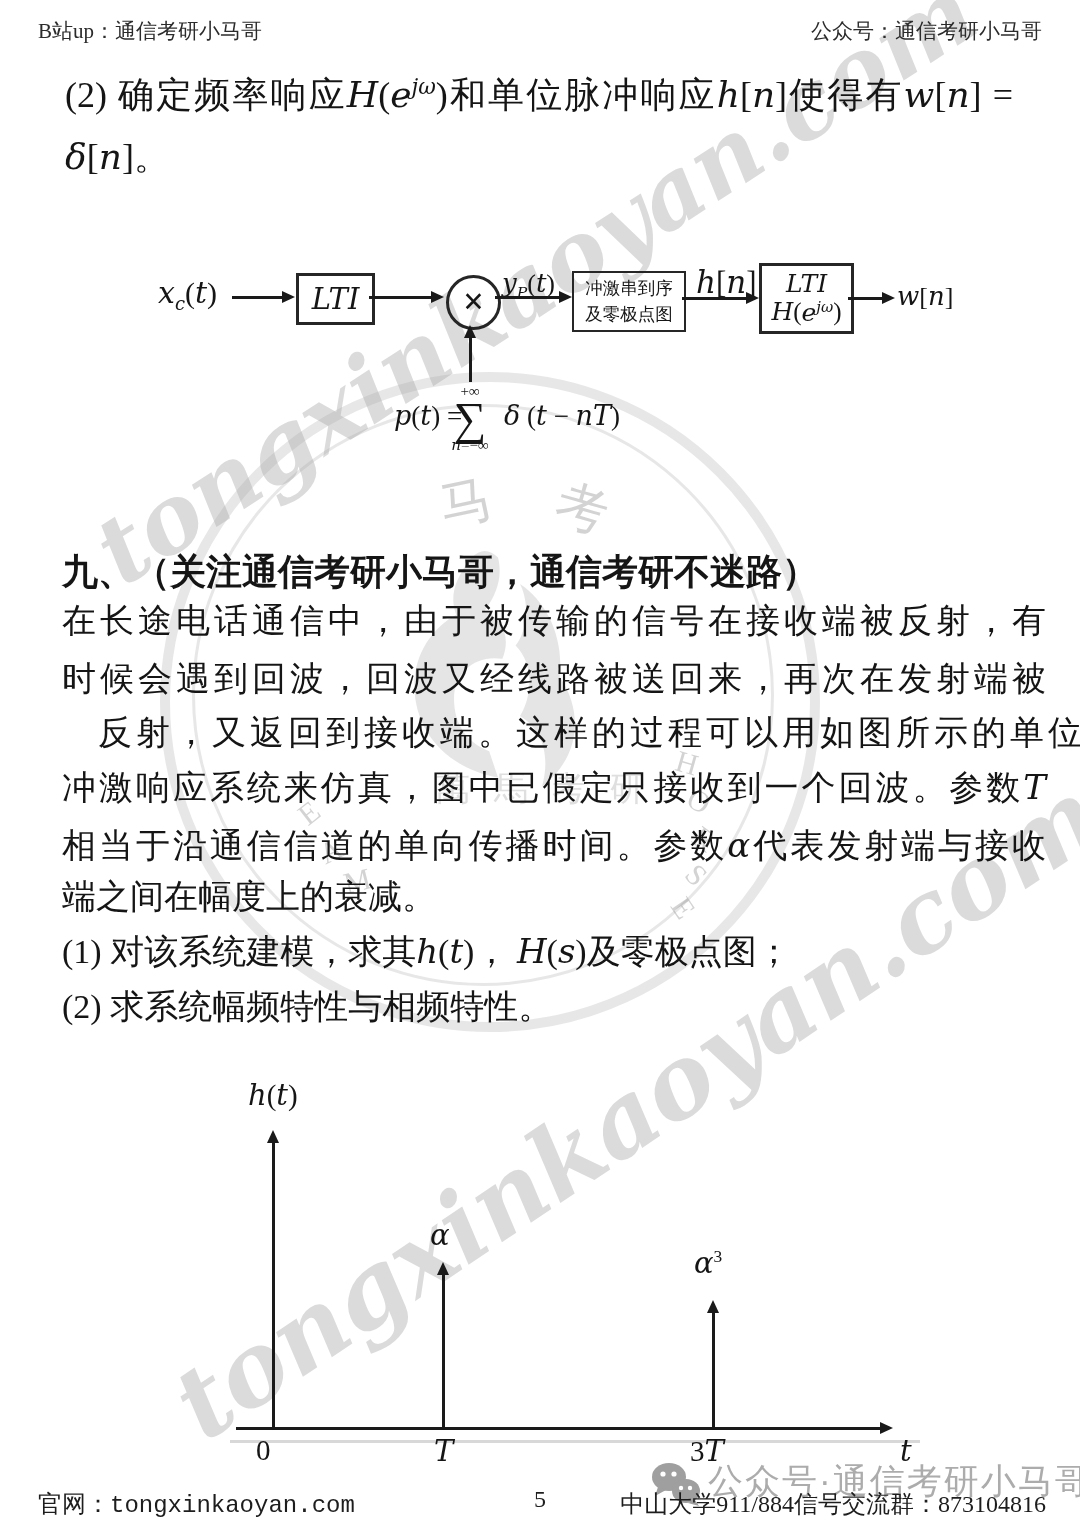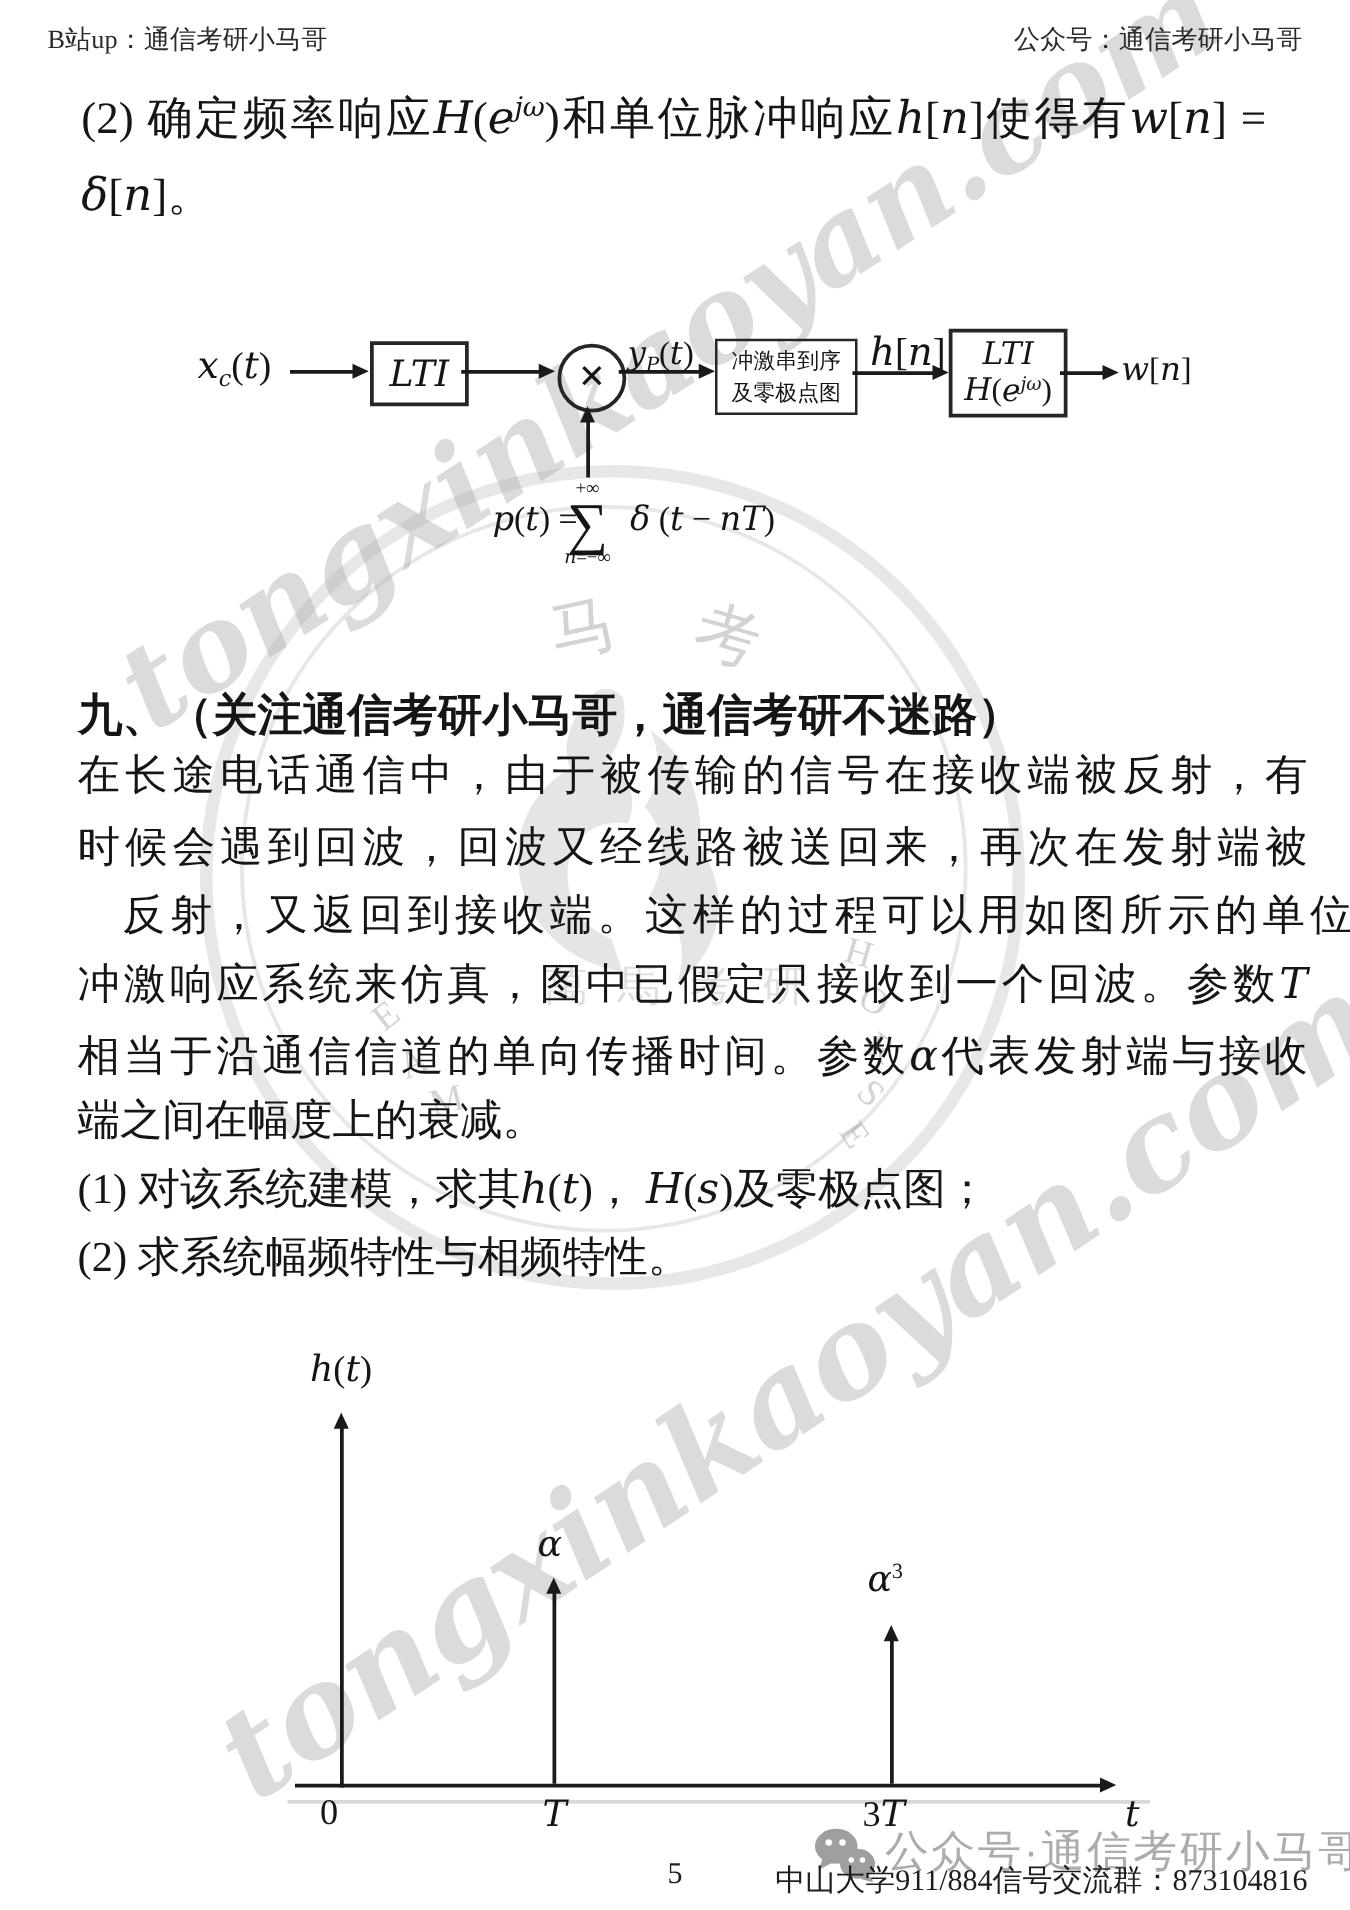--- a/index.html
+++ b/index.html
@@ -160,16 +160,17 @@
     <polygon points="8,25 5,34 16,28" fill="#9f9f9f"></polygon>
     <circle cx="13" cy="12" r="2.6" fill="#ffffff"></circle>
     <circle cx="24" cy="12" r="2.6" fill="#ffffff"></circle>
     <ellipse cx="36" cy="29" rx="14" ry="12" fill="#9f9f9f"></ellipse>
     <polygon points="45,38 49,44 38,41" fill="#9f9f9f"></polygon>
     <circle cx="31" cy="26" r="2.2" fill="#ffffff"></circle>
     <circle cx="40" cy="26" r="2.2" fill="#ffffff"></circle>
   </svg>
   <div class="abs badge-text cn" style="left:708px;top:1458px;">公众号·通信考研小马哥</div>
 
+  <div class="abs foot" style="left:38px;top:1488px;font-family:'Liberation Mono','DejaVu Sans Mono',monospace;">官网：tongxinkaoyan.com</div>
   <div class="abs foot" style="left:50%;top:1486px;transform:translateX(-50%);">5</div>
   <div class="abs foot cn" style="right:34px;top:1488px;">中山大学911/884信号交流群：873104816</div>
 
 </div>
 
 </body></html>

